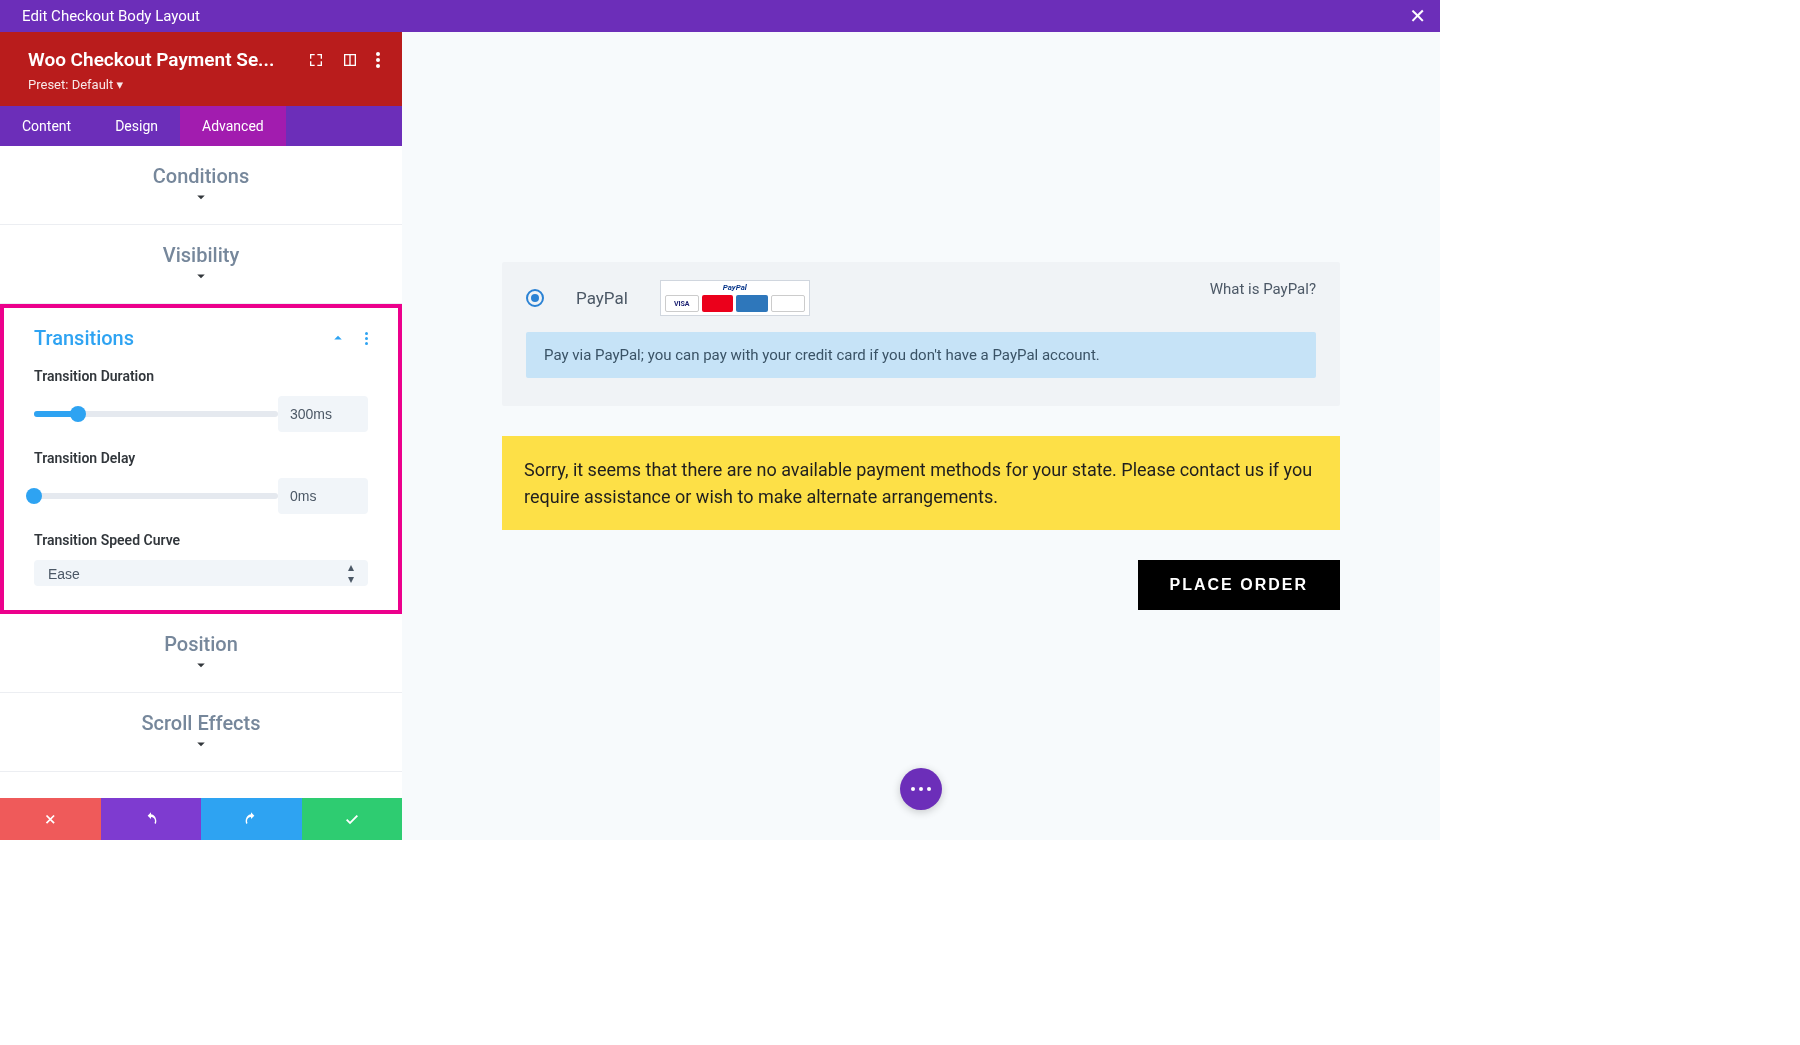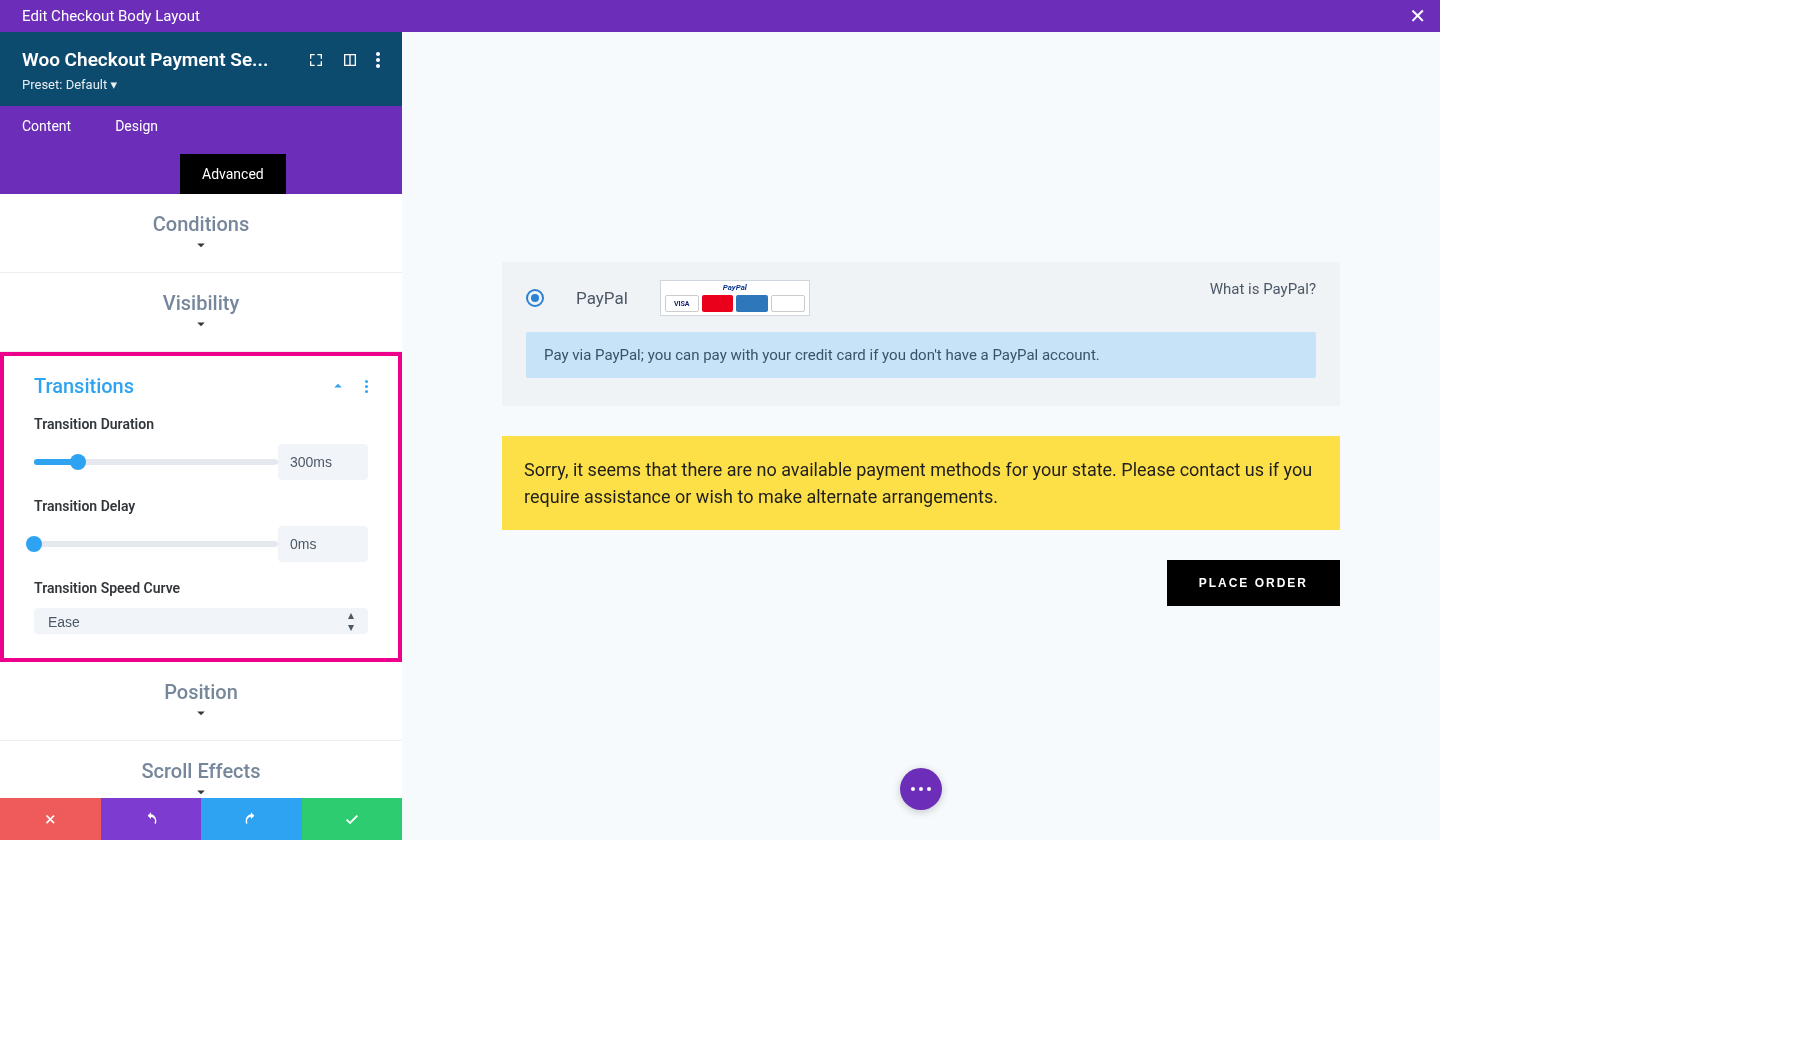--- a/index.html
+++ b/index.html
@@ -15,38 +15,38 @@
     padding: 0 14px 0 22px;
     font-size: 15px;
   }
   .titlebar .close-x { font-size: 20px; cursor: pointer; font-weight: 400; }
 
   .app { display: flex; height: calc(100% - 32px); }
 
   .sidebar { width: 402px; background: #fff; display: flex; flex-direction: column; border-right: none; position: relative; }
 
   .module-header {
-    background: #0c4a6e;
+    background: #b91c1c;
     color: #fff;
-    padding: 16px 22px 14px 22px;
+    padding: 16px 22px 14px 28px;
   }
   .module-title-row { display: flex; align-items: center; justify-content: space-between; }
   .module-title { font-size: 19px; font-weight: 600; white-space: nowrap; overflow: hidden; text-overflow: ellipsis; max-width: 250px; }
   .module-title-icons { display: flex; align-items: center; gap: 18px; }
   .module-title-icons svg { fill: #fff; cursor: pointer; }
   .preset-row { font-size: 13px; margin-top: 6px; color: rgba(255,255,255,.9); cursor: pointer; }
 
   .tabs {
     display: flex;
     background: #6c2eb9;
     color: #fff;
     font-size: 14px;
   }
   .tab { padding: 12px 22px; cursor: pointer; }
-  .tab.active { background: #000000; margin-top: 48px; }
+  .tab.active { background: #a21caf; }
 
   .sections { flex: 1; overflow: auto; }
 
   .section {
     border-bottom: 1px solid #eceef2;
     padding: 18px 30px;
     display: flex;
     align-items: center;
     justify-content: space-between;
     cursor: pointer;
@@ -110,21 +110,21 @@
   .c-ae{background:#2e77bb;}
   .c-dc{background:#fff;border:1px solid #ccc;}
   .whatis { position: absolute; right: 0; top: 0; color: #4c5866; font-size: 15px; }
   .paypal-desc { background: #c6e3f7; color: #3a5366; padding: 14px 18px; font-size: 15px; margin-top: 16px; border-radius: 2px; }
 
   .warning-box { background: #fde047; color: #1f1f1f; padding: 20px 22px; font-size: 18px; margin-top: 30px; line-height: 1.5; }
 
   .place-order-row { text-align: right; margin-top: 30px; }
   .place-order {
     background: #000; color: #fff; border: 2px solid #000; padding: 14px 30px;
-    font-size: 12px; font-weight: 700; letter-spacing: 2px; cursor: pointer; text-transform: uppercase;
+    font-size: 16px; font-weight: 700; letter-spacing: 2px; cursor: pointer; text-transform: uppercase;
   }
 
   .fab {
     position: absolute; left: 50%; bottom: 30px; transform: translateX(-50%);
     width: 42px; height: 42px; border-radius: 50%; background: #6c2eb9;
     display: flex; align-items: center; justify-content: center; cursor: pointer;
     box-shadow: 0 2px 8px rgba(0,0,0,.2);
   }
   .fab-dots { display: flex; gap: 4px; }
   .fab-dots span { width: 4px; height: 4px; background: #fff; border-radius: 50%; }

